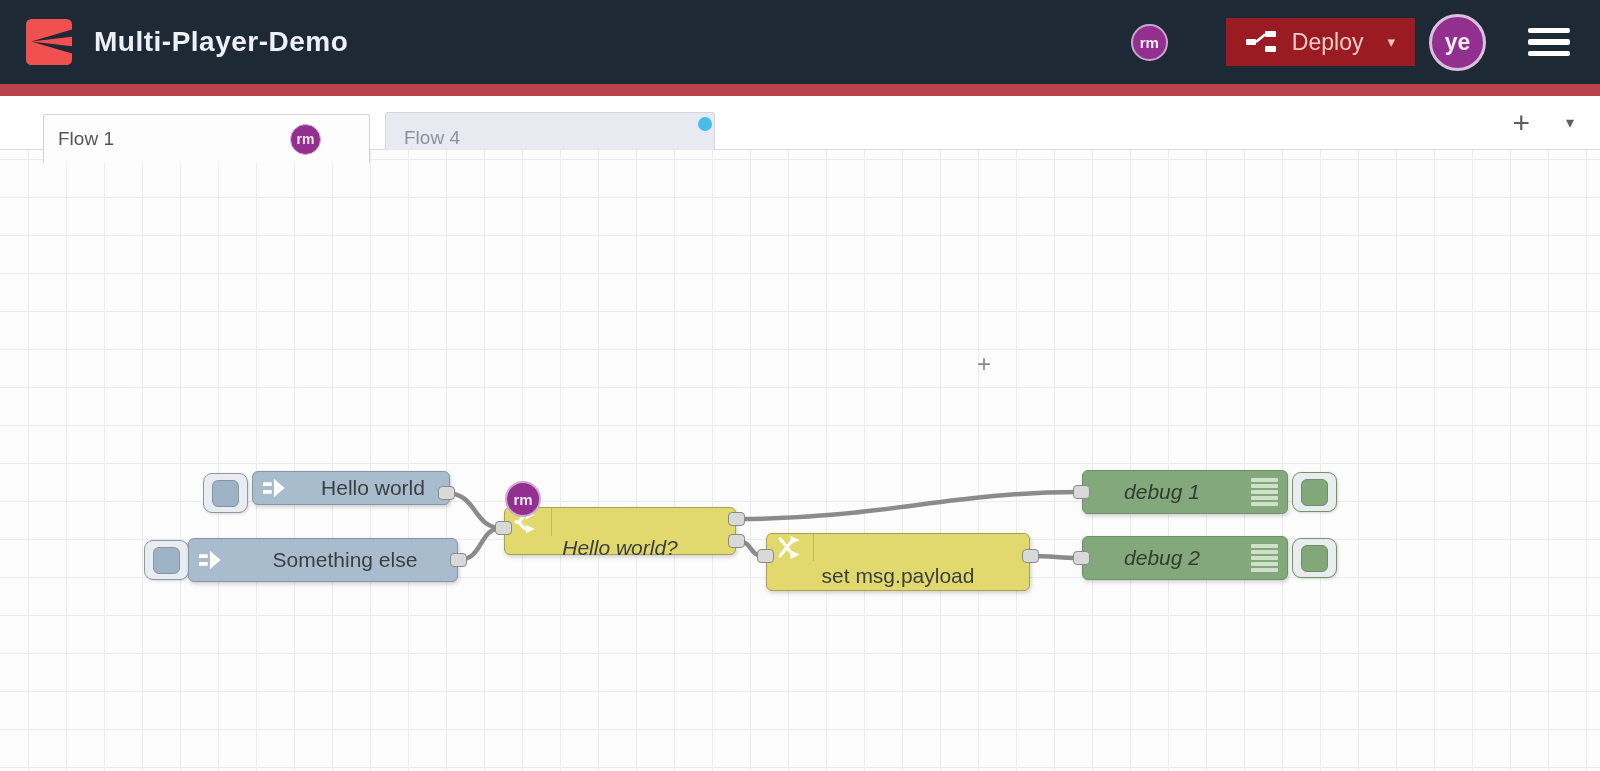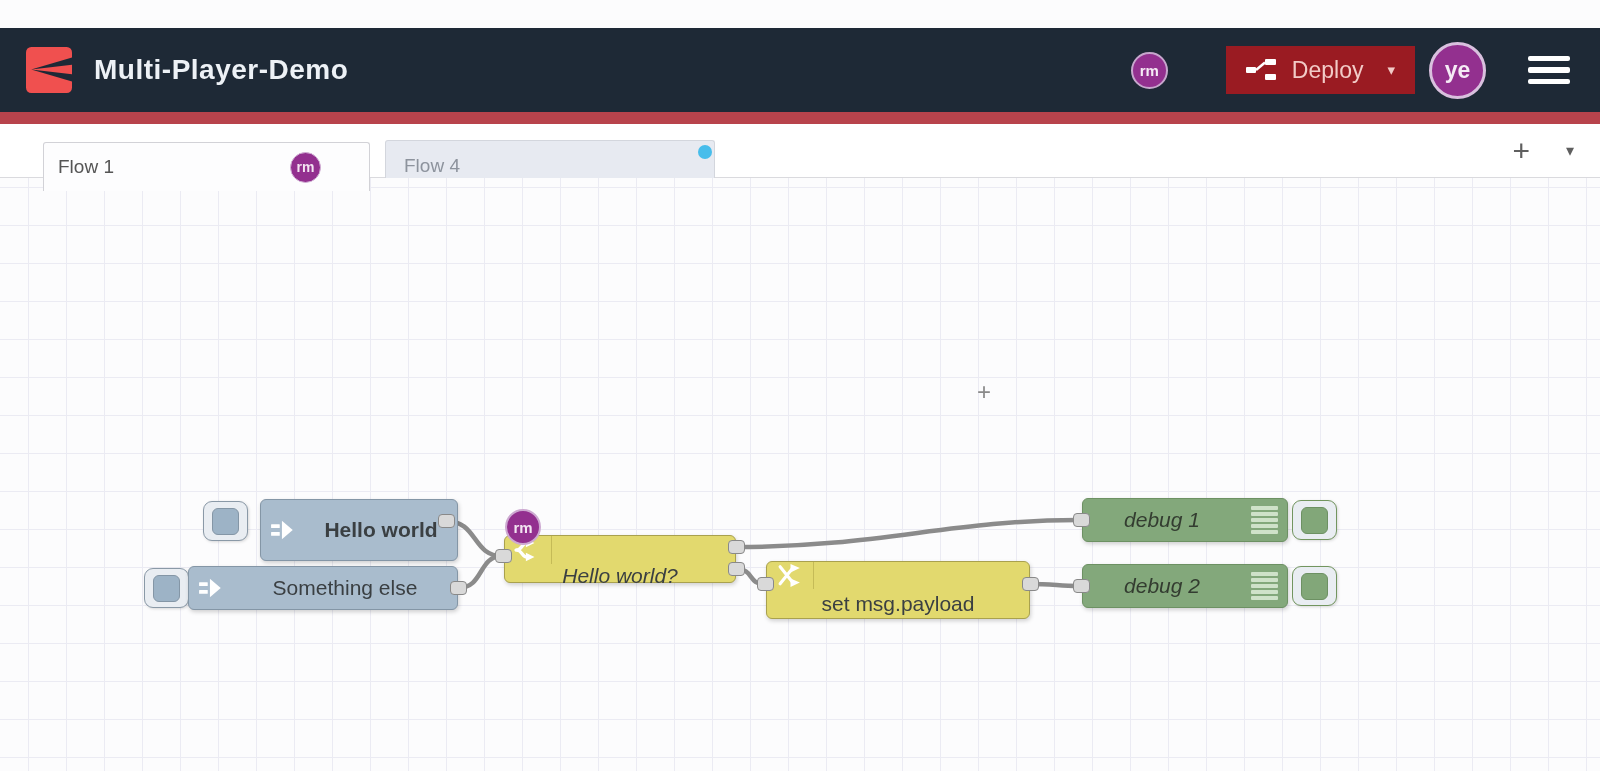--- a/index.html
+++ b/index.html
@@ -2,21 +2,21 @@
 <html style="--header-bg: #1e2936; --accent-red-line: #b8434c; --deploy-red: #9a1b22; --logo-red: #f0504f; --avatar-purple: #93308f; --inject-fill: #a9bccd; --function-yellow: #e2d96e; --debug-green: #83a87b; --wire-gray: #8b8b8b; --unread-blue: #47bdeb; --port-gray: #d9d9d9;"><head>
 <meta charset="utf-8">
 <style>
   * { box-sizing: border-box; margin: 0; padding: 0; }
   html,body { width:1600px; height:771px; overflow:hidden; }
   body { font-family: "Liberation Sans", sans-serif; background:#fcfcfd; }
 
   
   .header {
     height:84px; background:var(--header-bg,#1e2936);
-    display:flex; align-items:center; padding:9px 24px;margin-top:28px;
+    display:flex; align-items:center; padding:9px 24px;
   }
   .logo { width:46px; height:46px; margin:0 22px 0 2px; flex:0 0 auto; }
   .app-title { color:#edf1f6; font-size:28px; font-weight:bold; letter-spacing:.5px; }
   .header-right { margin-left:auto; display:flex; align-items:center; }
   .avatar {
     border-radius:50%; background:var(--avatar-purple,#93308f);
     color:#f5ebf5; display:flex; align-items:center; justify-content:center;
     font-weight:bold;
   }
   .avatar.small { width:37px; height:37px; font-size:15px; border:2px solid #c7a6cd; margin-right:58px; }
@@ -161,21 +161,21 @@
     <path d="M446,343 C478,343 472,378 502,378"></path>
     <path d="M458,410 C484,410 478,378 502,378"></path>
     <path d="M736,369 C880,369 950,342 1078,342"></path>
     <path d="M736,391 C754,391 748,406 764,406"></path>
     <path d="M1030,406 C1052,406 1060,408 1078,408"></path>
   </svg>
 
   <button class="side-button blue" style="left:203px;top:323px;width:45px;height:40px;">
       <span class="inner"></span>
     </button>
-  <div class="node inject" style="left:260px;top:321px;width:198px;height:62px;font-weight:bold;">
+  <div class="node inject" style="left:252px;top:321px;width:198px;height:34px;">
     <span class="node-iconbox">
       <svg width="26" height="26" viewBox="0 0 24 24" fill="#fff">
         <rect x="1" y="6.6" width="8" height="3.6" rx=".5"></rect>
           <rect x="1" y="13.8" width="8" height="3.6" rx=".5"></rect>
         <path d="M11 3.5 L21 12 L11 20.5 Z"></path>
       </svg>
     </span>
     <span class="node-label">Hello world</span>
   </div>
   <span class="port" style="left:438px;top:336px;"></span>

